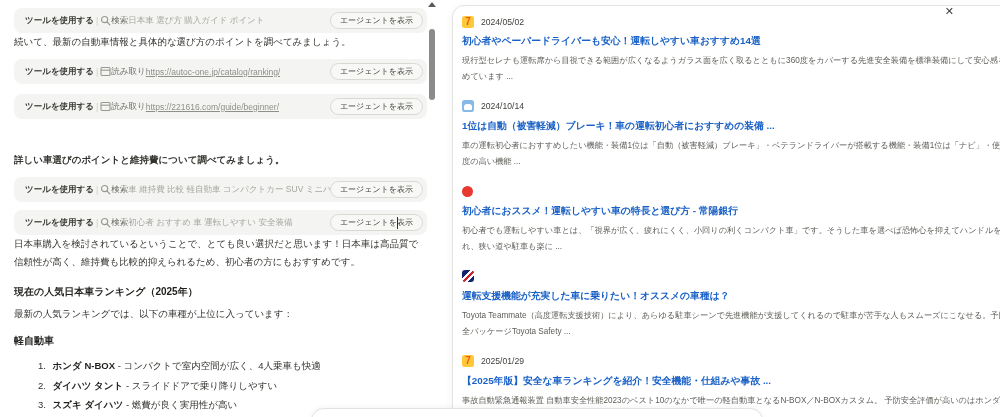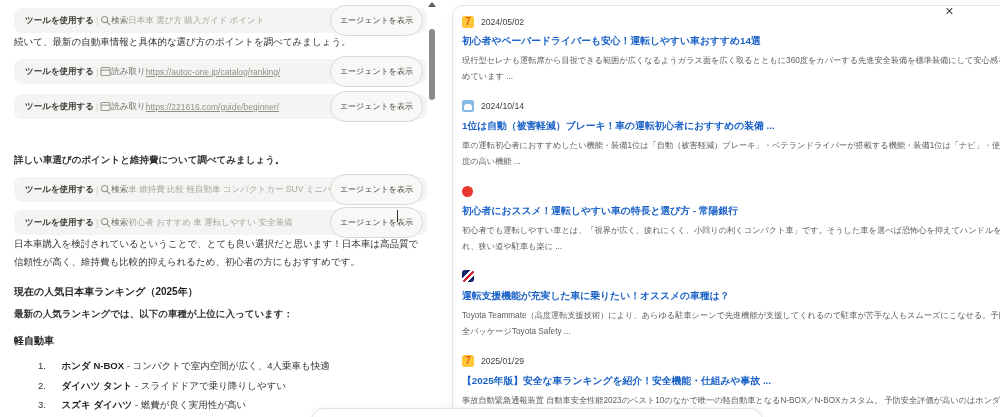--- a/index.html
+++ b/index.html
@@ -15,30 +15,30 @@
     margin-top:8px; }
   .pill-left { display:flex; align-items:center; gap:0; white-space:nowrap;
     overflow:hidden; }
   .tool-label { font-size:8.5px; font-weight:bold; color:#3b3b37; }
   .pill-sep { font-size:9px; color:#cfcfca; padding:0 2px; }
   .tool-name { font-size:8.5px; color:#6e6e69; }
   .tool-query { font-size:8.5px; color:#a6a6a0; }
   .tool-url { font-size:8.5px; color:#8f8f89; text-decoration:underline; }
   .agent-btn { position:relative; flex:none; font-size:8px; color:#3f3f3b;
     background:#f8f8f6; border:1px solid #d9d9d4; border-radius:999px;
-    height:31px; line-height:15px; padding:0 9px; cursor:pointer; }
+    height:17px; line-height:15px; padding:0 9px; cursor:pointer; }
   .ibeam { position:absolute; right:24px; top:2px; width:1px; height:12px;
     background:#2b2b28; }
 
   .para { font-size:9.5px; line-height:1.9; color:#32322e; }
   .heading { font-size:10px; font-weight:bold; color:#1f1f1c; margin-top:14px; }
   .rank-list { margin:8px 0 0 24px; }
   .rank-item { font-size:9.5px; color:#32322e; line-height:2.05; }
   .rank-num { margin-right:4px; }
-  .rank-name { font-weight:bold; color:#1f1f1c;margin-left:9px; }
+  .rank-name { font-weight:bold; color:#1f1f1c; }
 
   
   .scrollbar { position:absolute; left:427px; top:0; width:10px; height:417px; }
   .scroll-arrow { position:absolute; top:2px; left:1px; width:0; height:0;
     border-left:4px solid transparent; border-right:4px solid transparent;
     border-bottom:5px solid #5a5a57; cursor:pointer; }
   .scroll-thumb { position:absolute; top:29px; left:2px; width:6px; height:71px;
     background:#8b8b8b; border-radius:3px; cursor:pointer; }
 
   
@@ -167,21 +167,21 @@
     <button class="agent-btn">
       <span>エージェントを表示</span>
       <span class="ibeam"></span>
     </button>
   </div>
 
   <p class="para">日本車購入を検討されているということで、とても良い選択だと思います！日本車は高品質で信頼性が高く、維持費も比較的抑えられるため、初心者の方にもおすすめです。</p>
 
   <div class="heading">現在の人気日本車ランキング（2025年）</div>
 
-  <p class="para" style="margin-top:6px;font-weight:bold;">最新の人気ランキングでは、以下の車種が上位に入っています：</p>
+  <p class="para" style="margin-top:6px;">最新の人気ランキングでは、以下の車種が上位に入っています：</p>
 
   <div class="heading" style="margin-top:11px;">軽自動車</div>
 
   <div class="rank-list">
     <div class="rank-item">
       <span class="rank-num">1.</span>
       <span class="rank-name">ホンダ N-BOX</span>
       <span>- コンパクトで室内空間が広く、4人乗車も快適</span>
     </div>
     <div class="rank-item">

